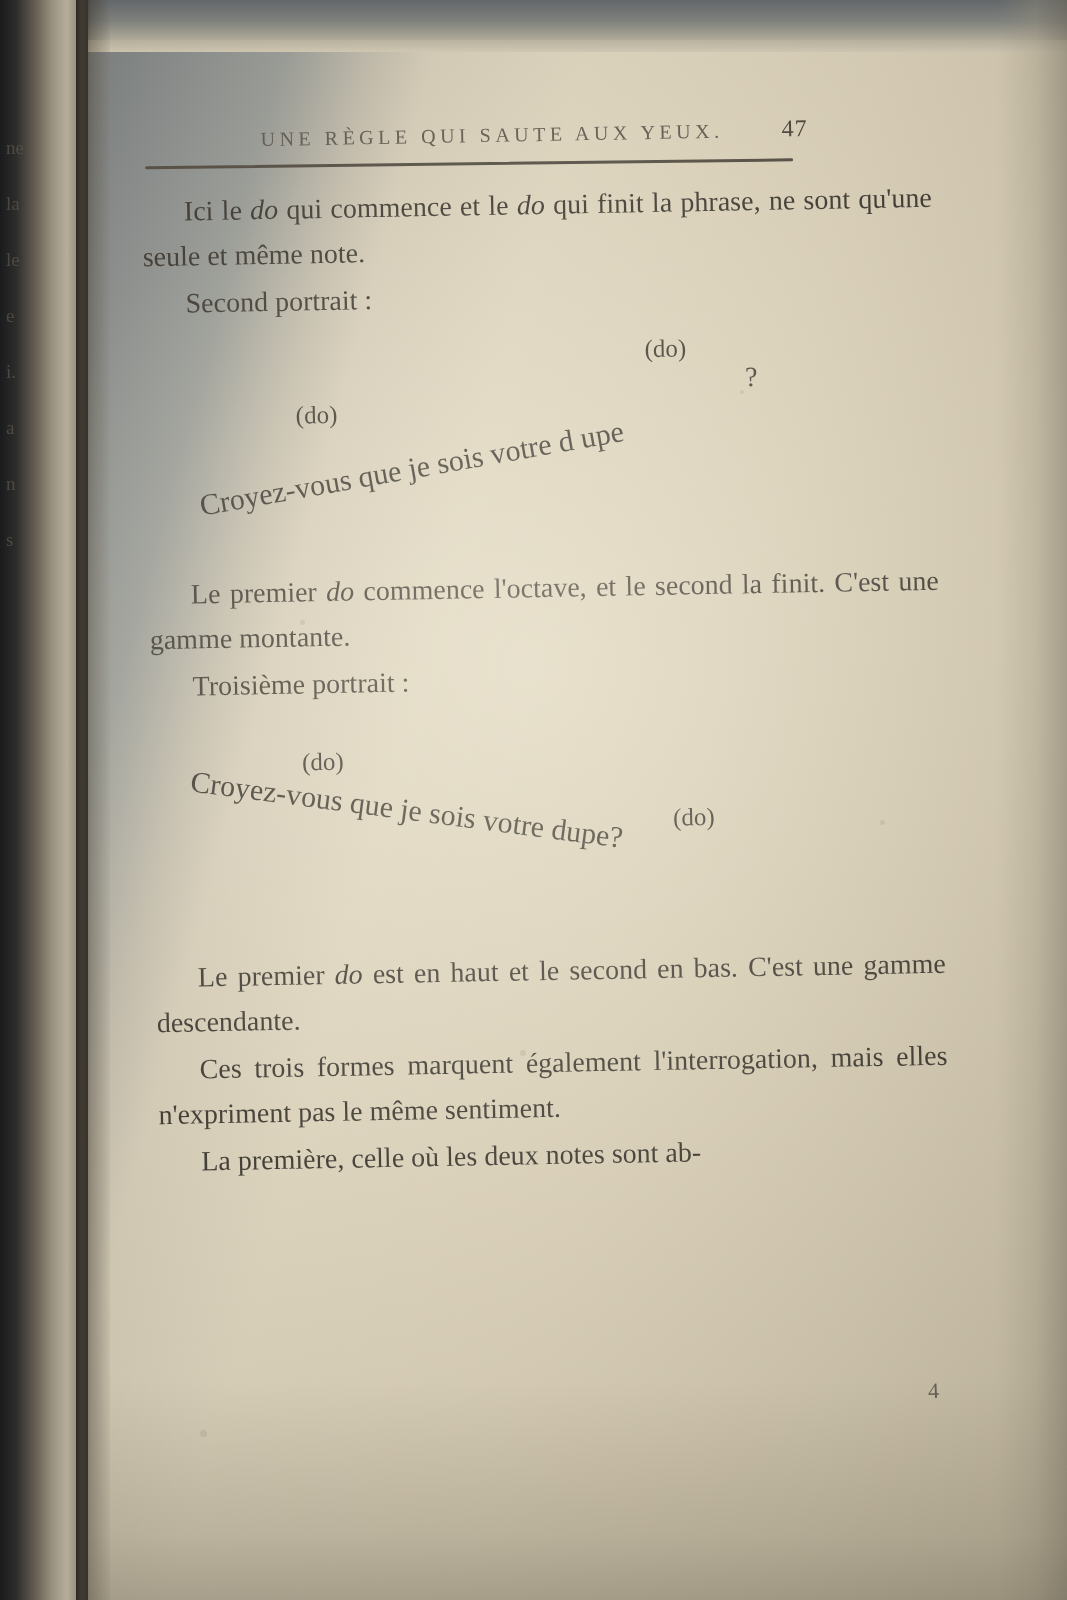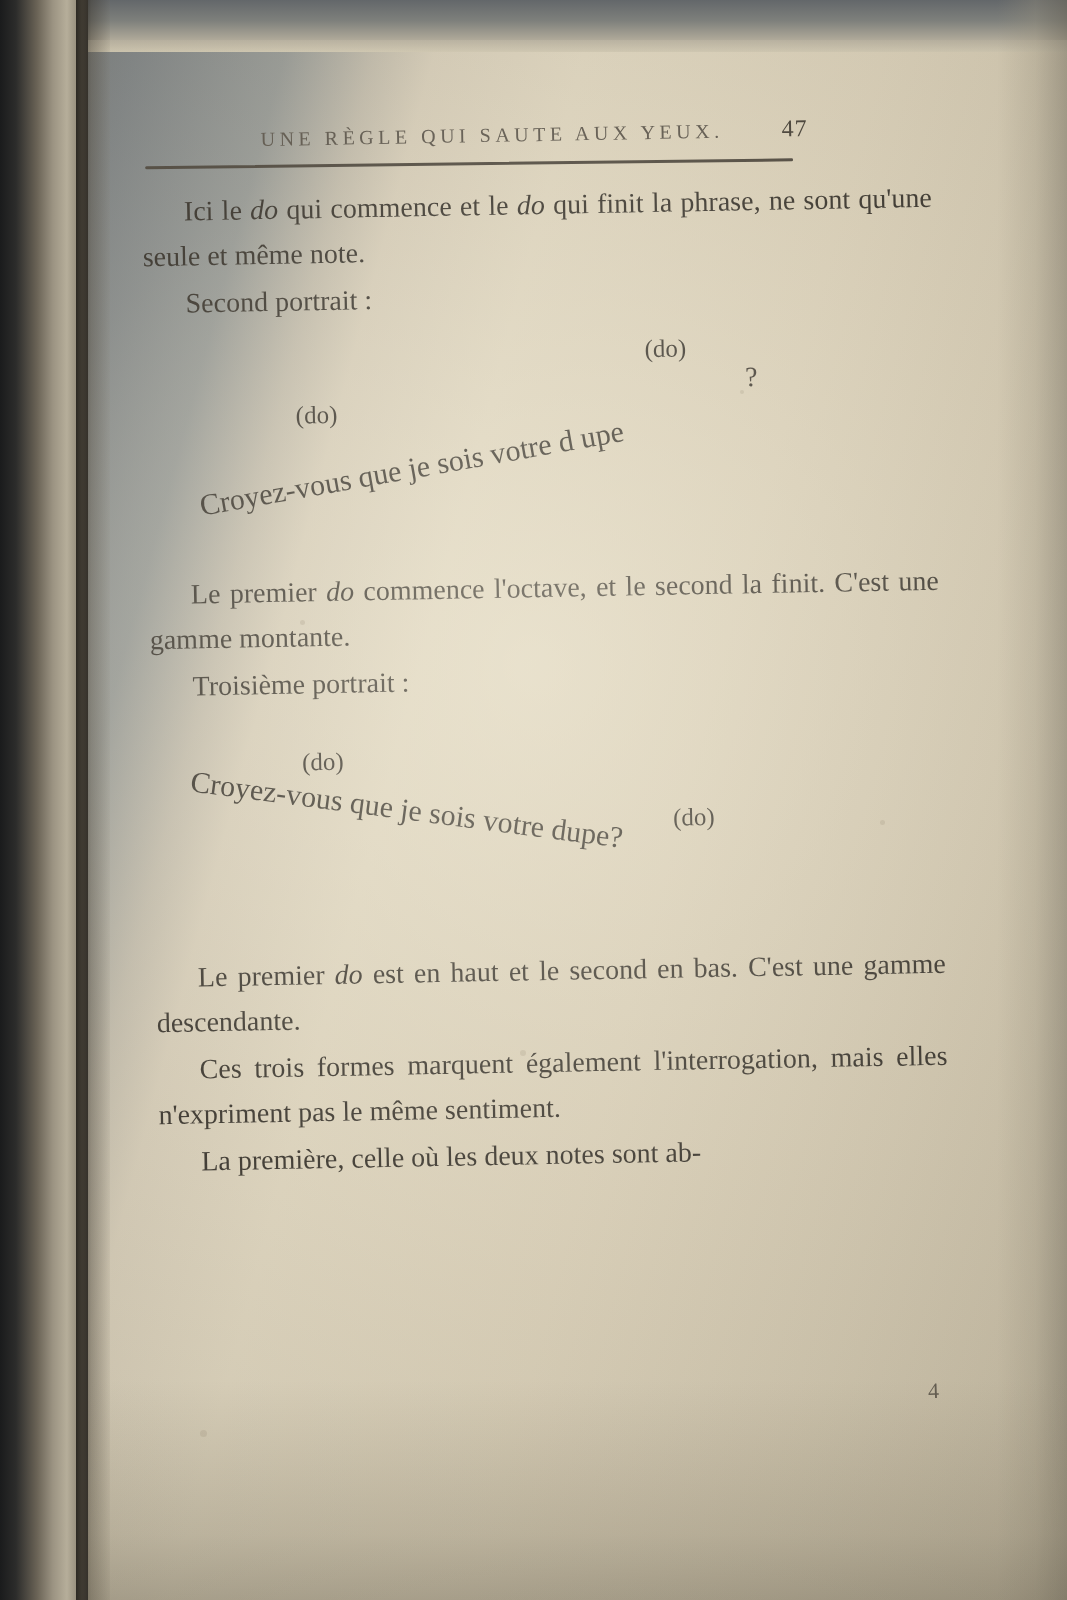--- a/index.html
+++ b/index.html
@@ -173,20 +173,28 @@
 </style>
 </head>
 <body>
 
 <div id="page">
 
   <div class="photo-bg"></div>
   <div class="top-dark"></div>
 
   <div class="left-page"></div>
+  <div class="left-page-text" style="white-space:pre-line;">ne
+la
+le
+e
+i.
+a
+n
+s</div>
   <div class="gutter-shadow"></div>
   <div class="right-edge"></div>
   <div class="bottom-shade"></div>
 
   <div class="textblock">
 
     <div class="running-head">
       <span class="title">UNE RÈGLE QUI SAUTE AUX YEUX.</span>
       <span class="folio">47</span>
     </div>

